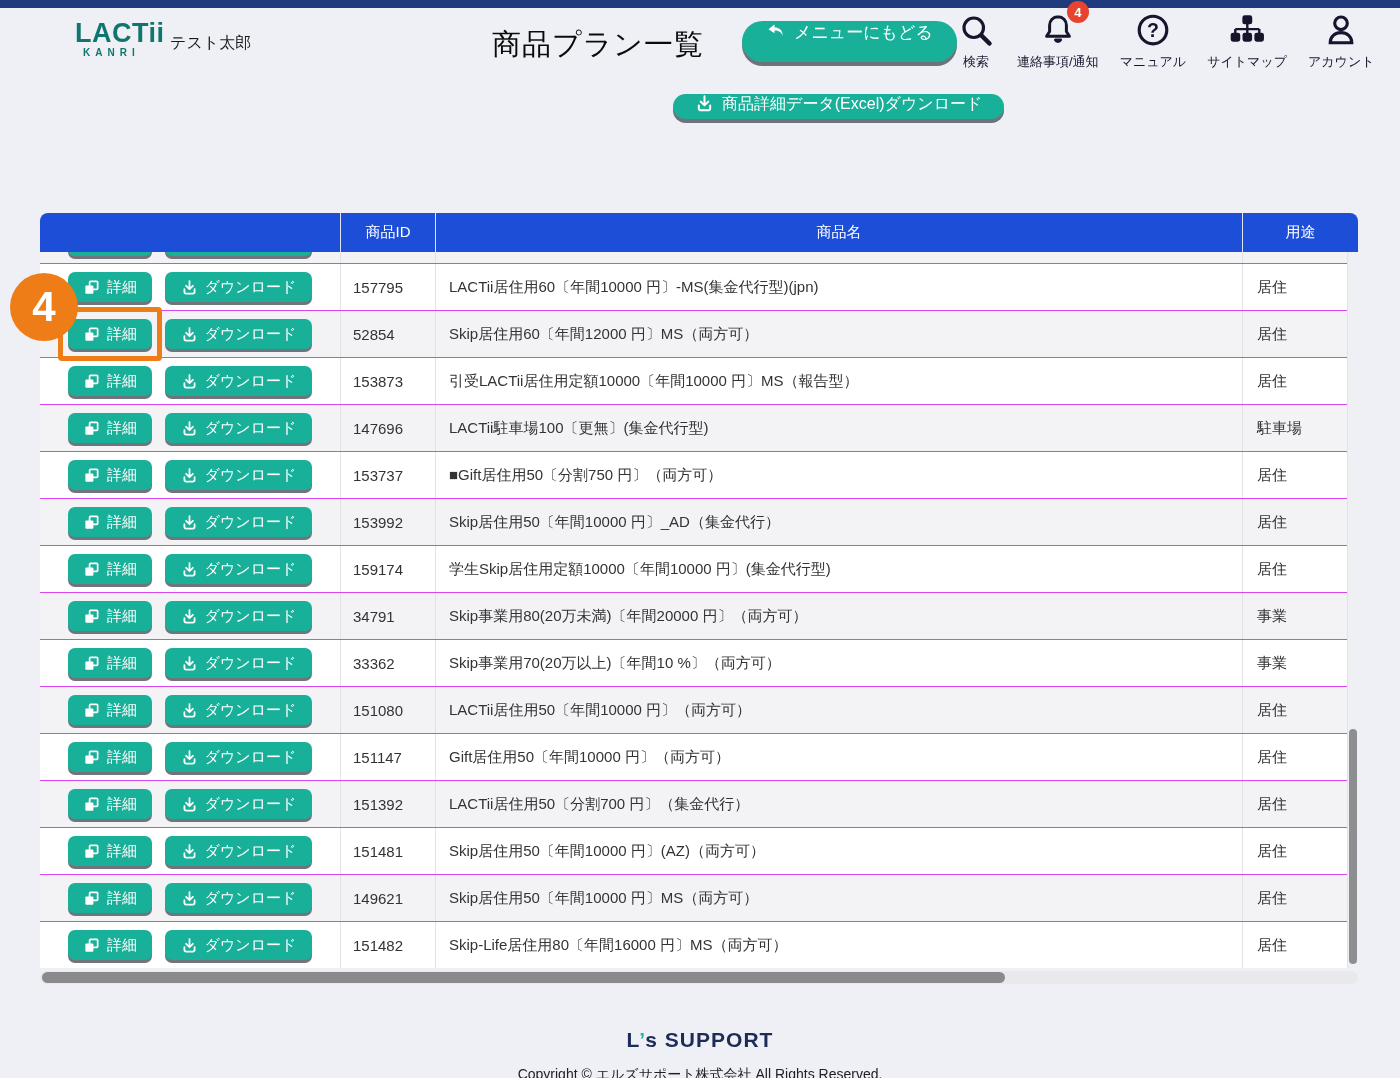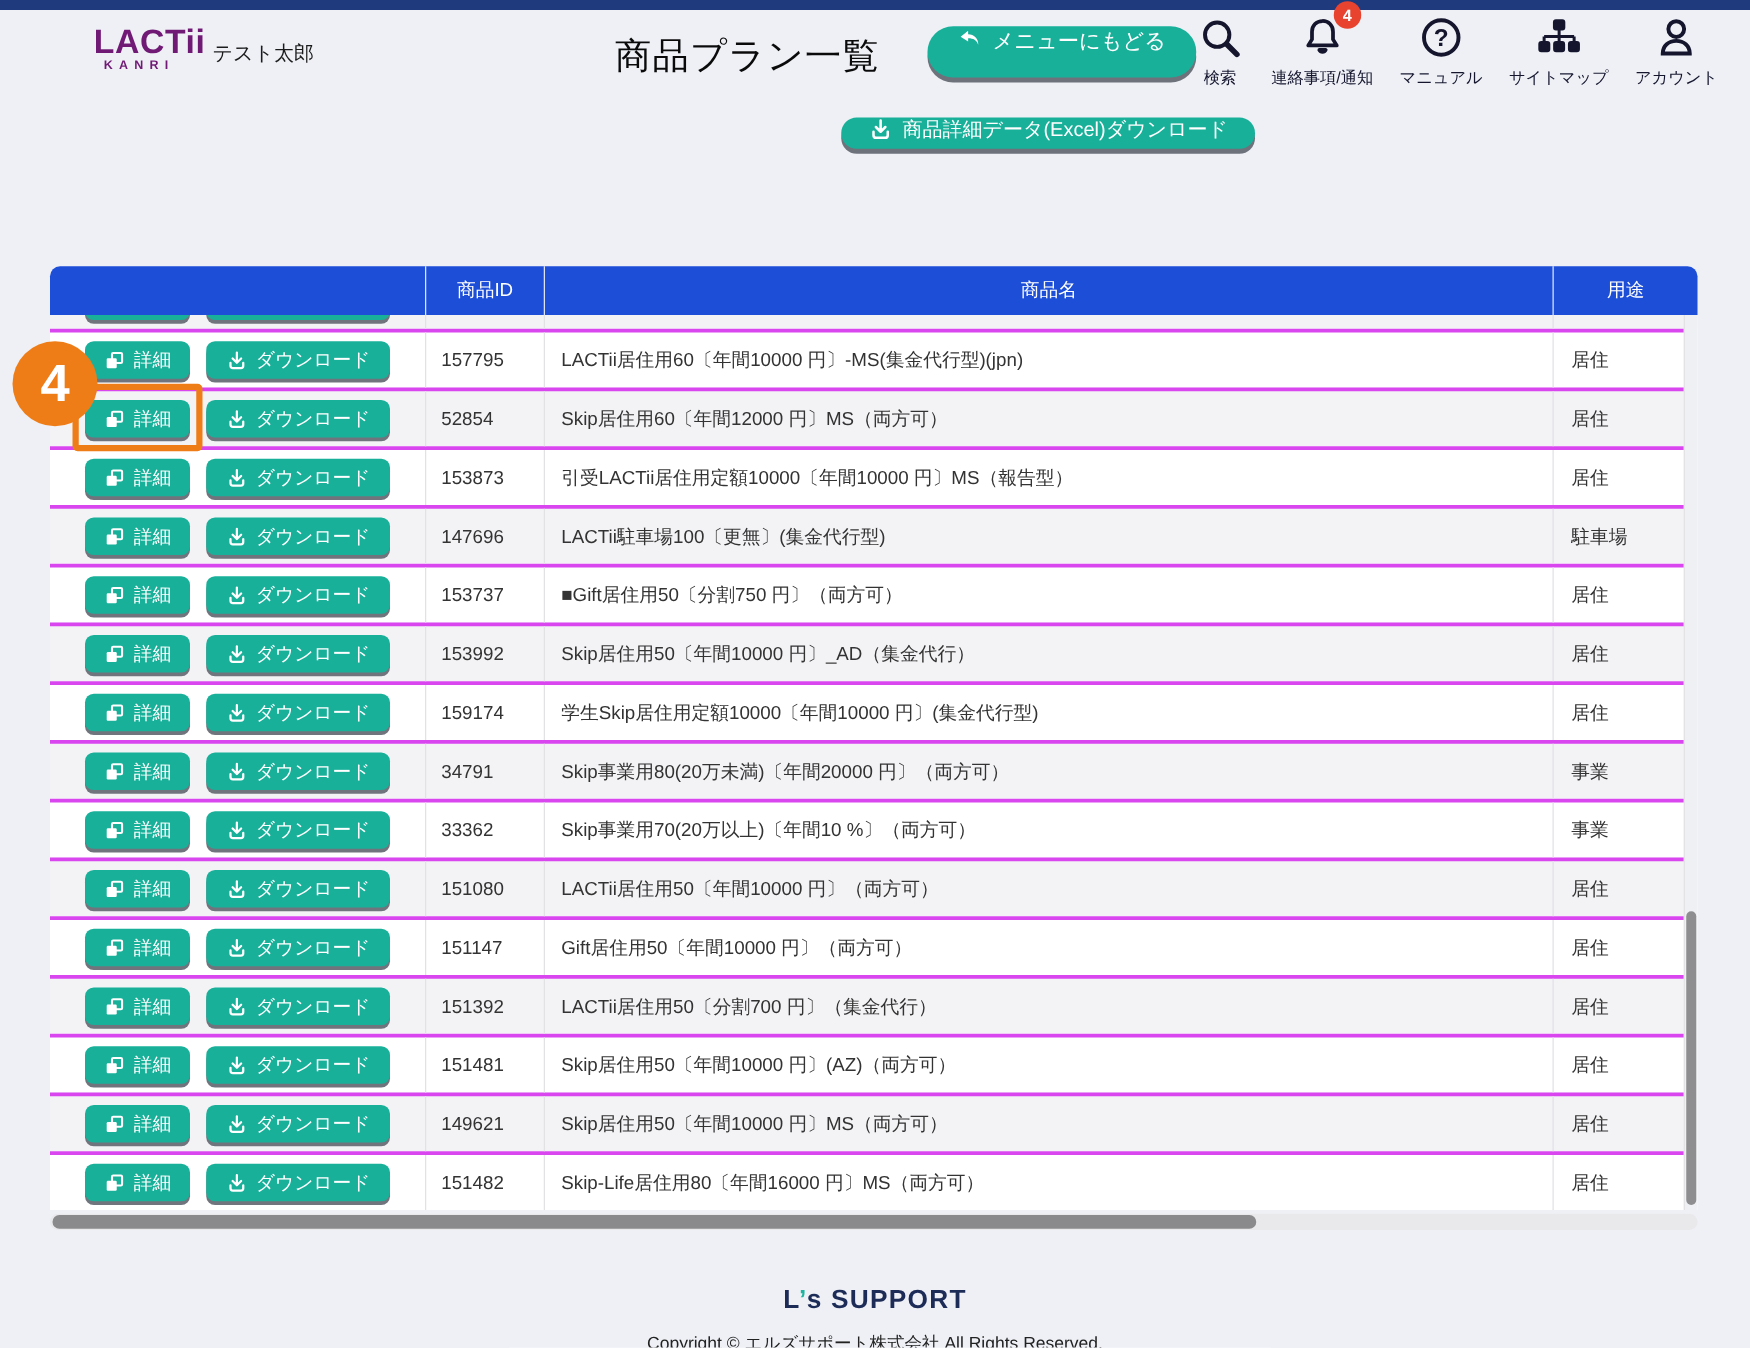--- a/index.html
+++ b/index.html
@@ -3,21 +3,21 @@
 <meta charset="utf-8">
 <style>
   html,body{margin:0;padding:0;}
   body{font-family:"Liberation Sans","DejaVu Sans",sans-serif;background:#eef0f5;}
   .page{position:relative;width:1400px;height:1078px;background:#eef0f5;overflow:hidden;}
 
   
   .topstrip{position:absolute;left:0;top:0;width:100%;height:8px;background:#1f3a7d;}
 
   
-  .logo{position:absolute;left:75px;top:20px;color:#701a75;line-height:1;cursor:default;}
+  .logo{position:absolute;left:75px;top:20px;color:#0f766e;line-height:1;cursor:default;}
   .logo-main{font-size:27px;font-weight:800;letter-spacing:0.5px;}
   .logo-sub{font-size:10px;font-weight:700;letter-spacing:5px;margin-top:1px;margin-left:8px;}
   .username{position:absolute;left:170px;top:33px;font-size:16px;color:#1b1b1b;}
   .page-title{position:absolute;left:492px;top:25px;font-size:29px;font-weight:400;color:#0a0a0a;letter-spacing:1px;}
 
   .pill-btn{display:inline-flex;justify-content:center;gap:8px;
     background:#19b09a;color:#fff;border:none;border-radius:21px;cursor:pointer;
     box-shadow:0 4px 0 #6e727b;font-family:inherit;}
   .back-btn{position:absolute;left:742px;top:21px;height:41px;padding:0 24px;font-size:17px;}
 
@@ -39,21 +39,21 @@
   .results-label{font-size:14px;}
 
   
   .table-wrap{position:absolute;left:40px;top:213px;width:1318px;}
   .thead{display:grid;grid-template-columns:300px 95px 807px 1fr;height:39px;
     background:#1d4ed8;border-radius:8px 8px 0 0;color:#fff;font-size:15px;}
   .th{display:flex;align-items:center;justify-content:center;}
   .th + .th{border-left:1px solid rgba(255,255,255,0.85);}
   .tbody{position:relative;background:#fff;}
   .trow{display:grid;grid-template-columns:300px 95px 807px 106px;width:1308px;height:47px;
-    border-top:3px solid #d946ef;box-sizing:border-box;}
+    border-top:1px solid #d946ef;box-sizing:border-box;}
   .stripe-white{background:#ffffff;}
   .stripe-gray{background:#f3f3f6;}
   .cell{display:flex;align-items:center;height:100%;font-size:15px;color:#333;box-sizing:border-box;}
   .cell-actions{padding-left:28px;gap:13px;}
   .cell-id{padding-left:12px;border-left:1px solid #e2e2e5;}
   .cell-name{padding-left:13px;border-left:1px solid #e2e2e5;}
   .cell-usage{padding-left:14px;border-left:1px solid #e2e2e5;}
   .btn{display:inline-flex;align-items:center;justify-content:center;gap:7px;background:#19b09a;
     color:#fff;border:none;border-radius:7px;height:30px;font-size:15px;cursor:pointer;
     box-shadow:0 3px 0 #70747c;font-family:inherit;white-space:nowrap;}

